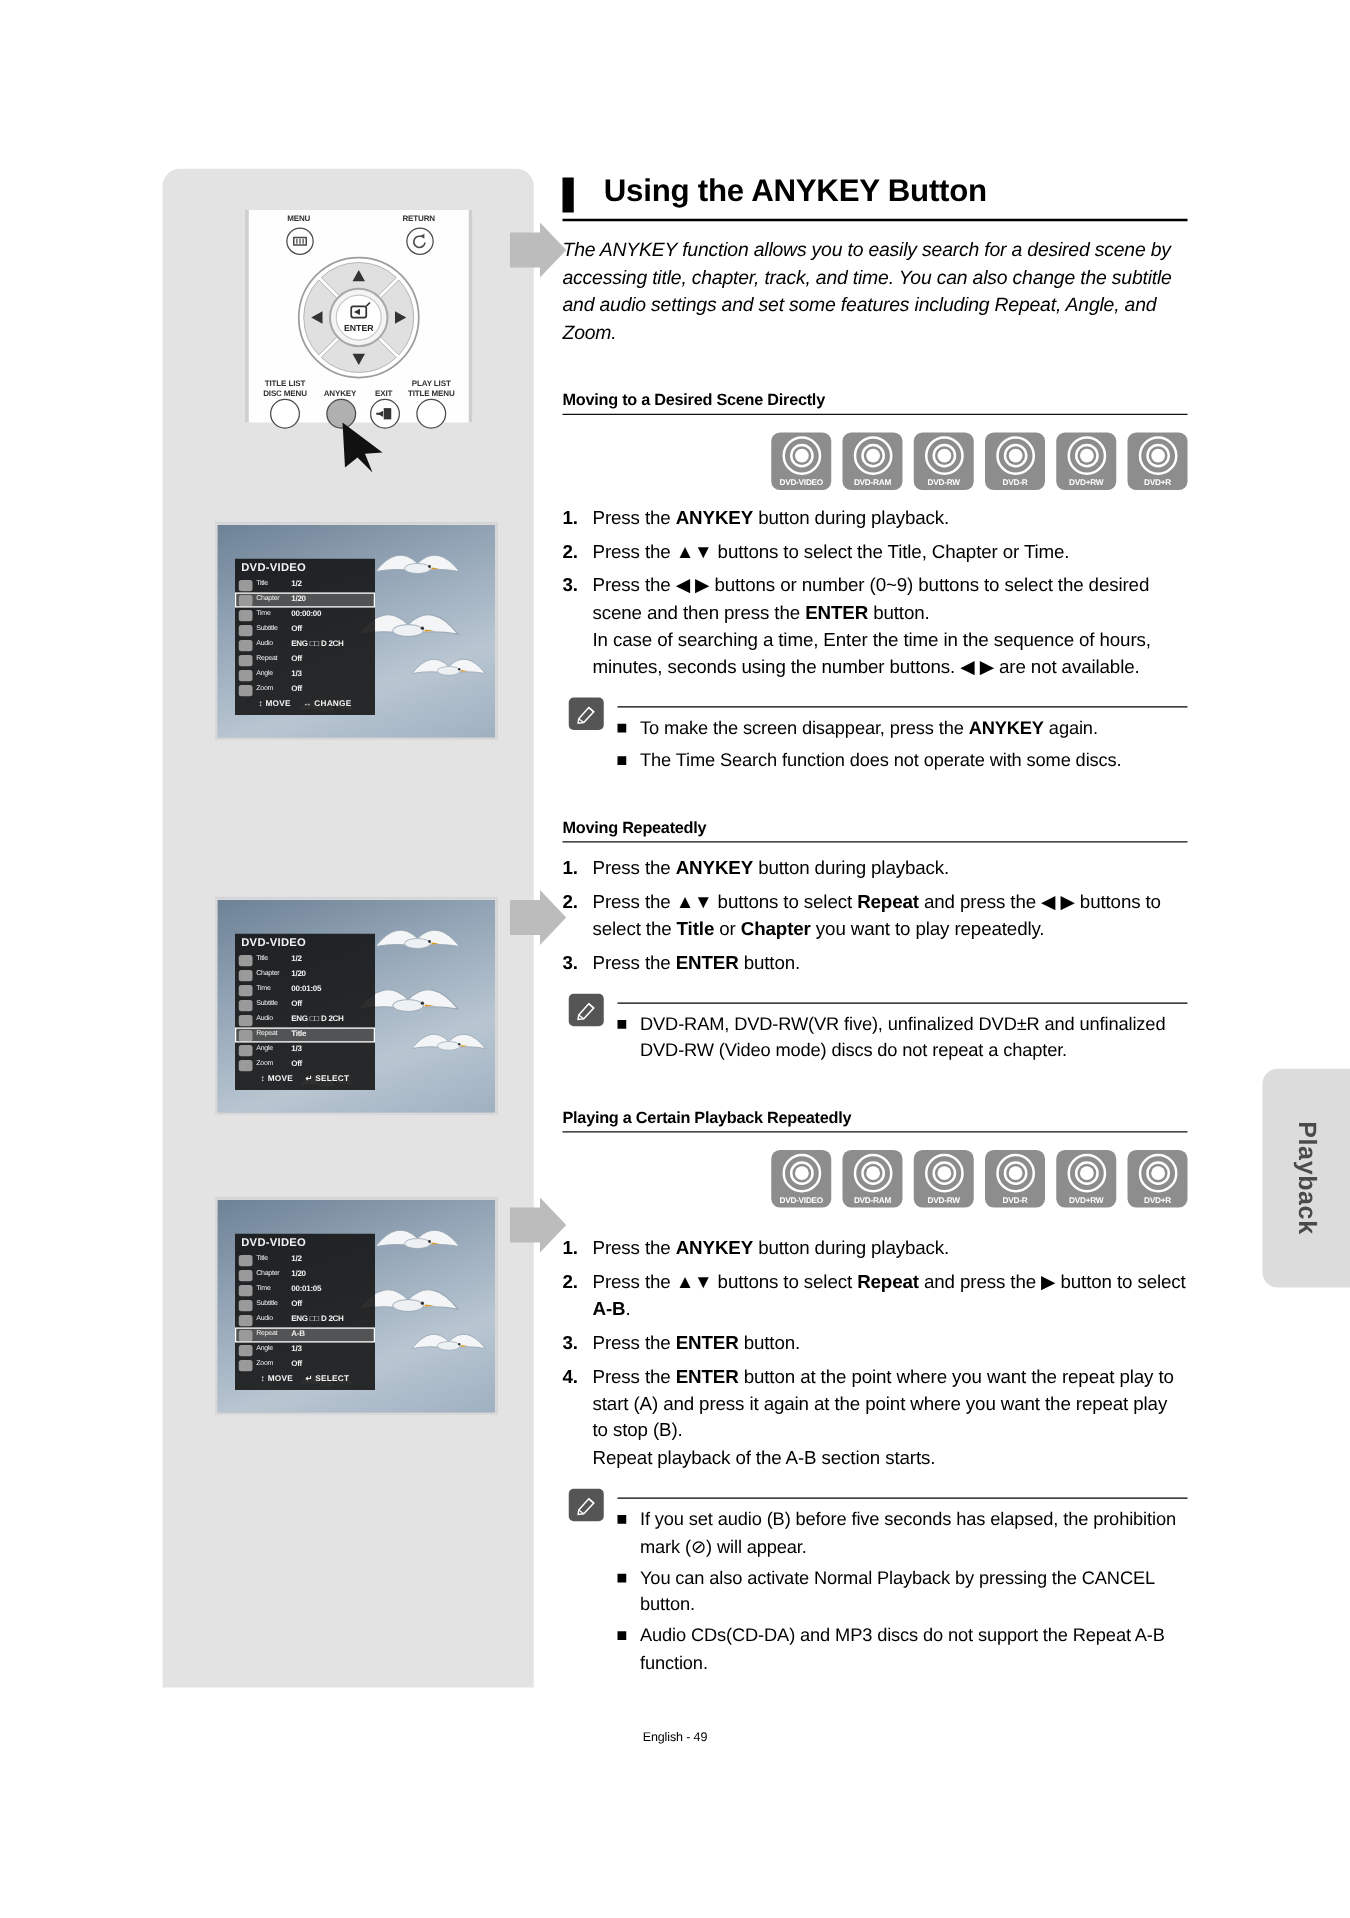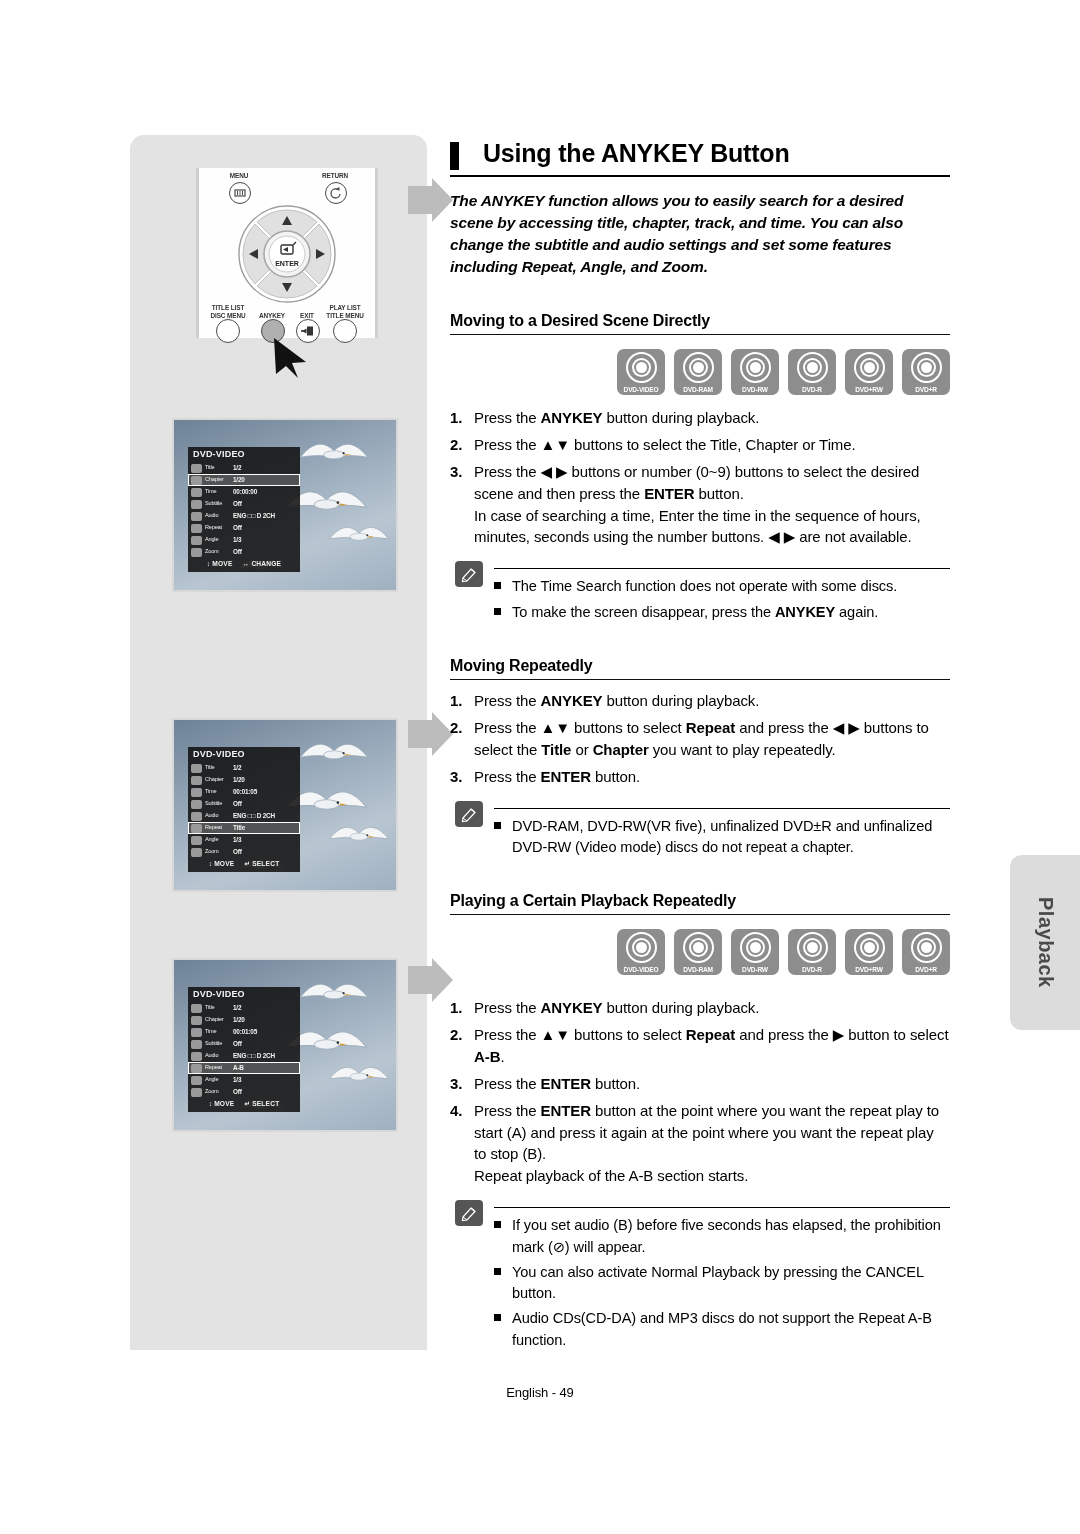--- a/index.html
+++ b/index.html
@@ -30,26 +30,26 @@
   
   .content{position:absolute;left:450px;top:140px;width:500px;}
 
   
   .title-row{display:flex;align-items:flex-start;gap:24px;}
   .title-bar{width:9px;height:28px;background:#000;margin-top:2px;}
   h1{font-size:25px;font-weight:bold;margin:0;line-height:1.05;letter-spacing:-.2px;}
   .title-rule{border-bottom:2px solid #000;margin:5px 0 0 0;width:100%;}
 
   .intro{
-    font-style:italic;font-weight:bold;font-size:15.5px;line-height:1.42;
+    font-style:italic;font-weight:normal;font-size:15.5px;line-height:1.42;
     margin-top:13px;letter-spacing:-.15px;
   }
 
   h2{
-    font-size:16px;font-weight:bold;margin:0;padding-bottom:4px;
+    font-size:13px;font-weight:bold;margin:0;padding-bottom:4px;
     letter-spacing:-.2px;
   }
   .h2-rule{border-bottom:1.6px solid #111;width:100%;}
   .h2-block{margin-top:34px;}
 
   .discs{display:flex;gap:9px;justify-content:flex-end;margin:14px 0 12px 0;}
   .disc{
     width:48px;height:46px;background:#8d8d8d;border-radius:7px;
     display:flex;flex-direction:column;align-items:center;justify-content:center;
     color:#fff;
@@ -136,21 +136,21 @@
   .osd-foot{
     display:flex;gap:10px;align-items:center;justify-content:center;
     font-size:6.6px;font-weight:bold;padding:3px 0 4px 0;letter-spacing:.2px;
   }
 
   
   .pointer{position:absolute;left:272px;top:336px;}
 
   .footer{
     position:absolute;left:0;right:0;top:1385px;text-align:center;
-    font-size:13px;letter-spacing:-.1px;
+    font-size:10px;letter-spacing:-.1px;
   }
 </style>
 </head>
 <body>
 
 <div class="page">
 
   <div class="left-panel"></div>
 
   <div class="remote">
@@ -509,22 +509,22 @@
           <div class="note">
             <div class="note-rule"></div>
             <div class="note-icon">
               <svg width="20" height="18" viewBox="0 0 20 18" aria-hidden="true">
                 <path d="M4 13 L12 4 L16 7.5 L8 16 L3.5 16.5 Z" fill="none" stroke="#fff" stroke-width="1.2"></path>
                 <path d="M12 4 L16 7.5" stroke="#fff" stroke-width="1.2"></path>
                 <path d="M4 13 L8 16" stroke="#fff" stroke-width="1"></path>
               </svg>
             </div>
             <ul class="notes">
+              <li><span class="bullet"></span><span>To make the screen disappear, press the <b>ANYKEY</b> again.</span></li>
               <li><span class="bullet"></span><span>The Time Search function does not operate with some discs.</span></li>
-              <li><span class="bullet"></span><span>To make the screen disappear, press the <b>ANYKEY</b> again.</span></li>
             </ul>
           </div>
         </div>
         <div class="h2-block">
           <h2>Moving Repeatedly</h2>
           <div class="h2-rule"></div>
           <div style="height: 10px;"></div>
           <ol class="steps">
             <li><span class="num">1.</span><span>Press the <b>ANYKEY</b> button during playback.</span></li>
             <li><span class="num">2.</span><span>Press the ▲▼ buttons to select <b>Repeat</b> and press the ◀ ▶ buttons to select the <b>Title</b> or <b>Chapter</b> you want to play repeatedly.</span></li>

